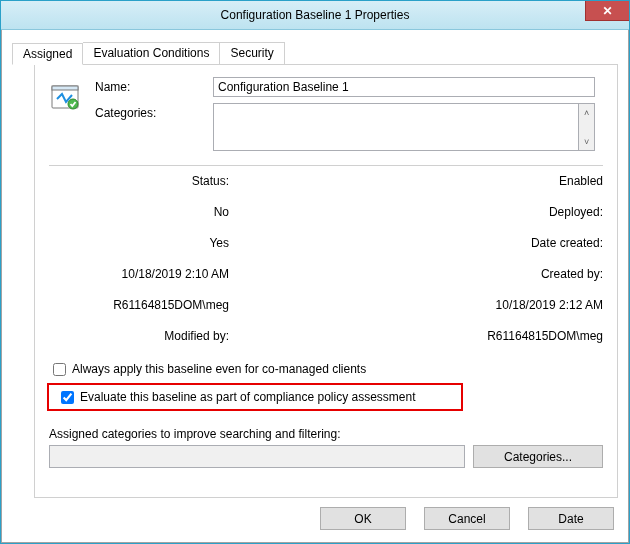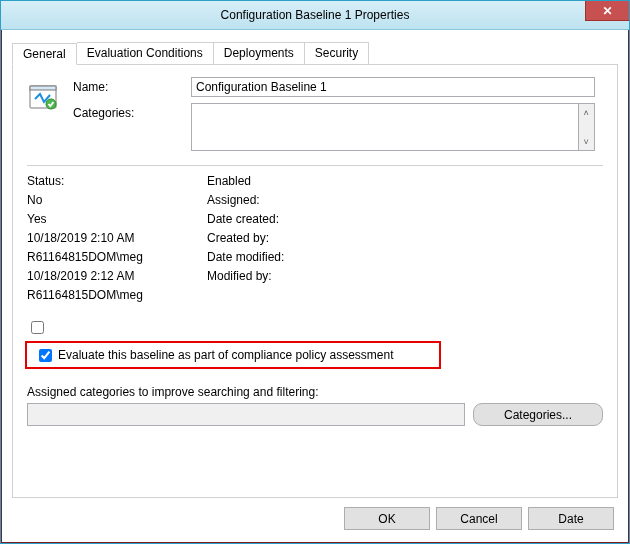--- a/index.html
+++ b/index.html
@@ -8,21 +8,21 @@
     font-family: "Segoe UI", Tahoma, sans-serif;
     font-size: 12px;
     background: #fff;
     color: #000;
   }
   .window {
     width: 630px;
     height: 544px;
     box-sizing: border-box;
     border: 1px solid #2aa0c8;
-    background: #7f1d1d;
+    background: #a3a3a3;
     position: relative;
   }
   .titlebar {
     height: 28px;
     background: linear-gradient(#d7eef7, #bde3f0);
     border-bottom: 1px solid #8ac7dc;
     display: flex;
     align-items: center;
     position: relative;
   }
@@ -87,20 +87,21 @@
     top: 1px;
     padding-bottom: 3px;
   }
   .tab-panel {
     border: 1px solid #d0d0d0;
     border-top: 1px solid #d0d0d0;
     padding: 12px 14px 14px 14px;
     box-sizing: border-box;
     height: 434px;
     overflow: hidden;
+    margin-left: 22px;
   }
   .general-top {
     display: flex;
   }
   .icon-col {
     width: 46px;
   }
   .cfg-icon {
     width: 32px;
     height: 32px;
@@ -165,22 +166,23 @@
     background: #f0f0f0;
   }
   .hline {
     height: 1px;
     background: #d0d0d0;
     margin: 8px 0 8px 0;
   }
   .info-grid {
     display: grid;
     grid-template-columns: 180px 1fr;
-    row-gap: 5px;
-    font-size: 12px;
+    row-gap: 17px;
+    font-size: 12px;
+    text-align: right;
   }
   .checks {
     margin-top: 16px;
   }
   .check-row {
     display: flex;
     align-items: center;
     padding: 3px 0;
   }
   .check-row input[type=checkbox] {
@@ -212,50 +214,48 @@
     min-width: 90px;
     padding: 0 12px;
     font-family: inherit;
     font-size: 12px;
     background: #e1e1e1;
     border: 1px solid #adadad;
     color: #000;
   }
   button.btn.long {
     min-width: 130px;
-    border-radius: 9px;
   }
   .footer {
     position: absolute;
     right: 14px;
     bottom: 12px;
     display: flex;
-    gap: 6px;
+    gap: 18px;
   }
   .footer button {
     min-width: 86px;
   }
 </style>
 </head>
 <body>
 
 <div class="window">
   <div class="titlebar">
     <div class="title">Configuration Baseline 1 Properties</div>
     <div class="close-btn">
       <span>✕</span>
     </div>
   </div>
 
   <div class="client">
     <div class="tabs-outer">
       <div class="tabstrip">
-        <div class="tab active">General</div>
+        <div class="tab active">Assigned</div>
         <div class="tab">Evaluation Conditions</div>
-        <div class="tab">Deployments</div>
         <div class="tab">Security</div>
       </div>
 
       <div class="tab-panel">
 
         <div class="general-top">
           <div class="icon-col">
             <svg class="cfg-icon" viewBox="0 0 32 32">
               <rect x="3" y="5" width="26" height="22" rx="1" fill="#fff" stroke="#7a7a7a"></rect>
               <rect x="3" y="5" width="26" height="4" fill="#d6e8f5" stroke="#7a7a7a"></rect>
@@ -285,35 +285,35 @@
             </div>
           </div>
         </div>
 
         <div class="hline"></div>
 
         <div class="info-grid">
           <div>Status:</div>
           <div>Enabled</div>
           <div>No</div>
-          <div>Assigned:</div>
+          <div>Deployed:</div>
           <div>Yes</div>
           <div>Date created:</div>
           <div>10/18/2019 2:10 AM</div>
           <div>Created by:</div>
           <div>R61164815DOM\meg</div>
-          <div>Date modified:</div>
           <div>10/18/2019 2:12 AM</div>
           <div>Modified by:</div>
           <div>R61164815DOM\meg</div>
         </div>
 
         <div class="checks">
           <div class="check-row">
             <input type="checkbox" style="">
+            <span>Always apply this baseline even for co-managed clients</span>
           </div>
           <div class="highlight">
             <div class="check-row">
               <input type="checkbox" checked="" style="">
               <span>Evaluate this baseline as part of compliance policy assessment</span>
             </div>
           </div>
         </div>
 
         <div class="cat-label">Assigned categories to improve searching and filtering:</div>

